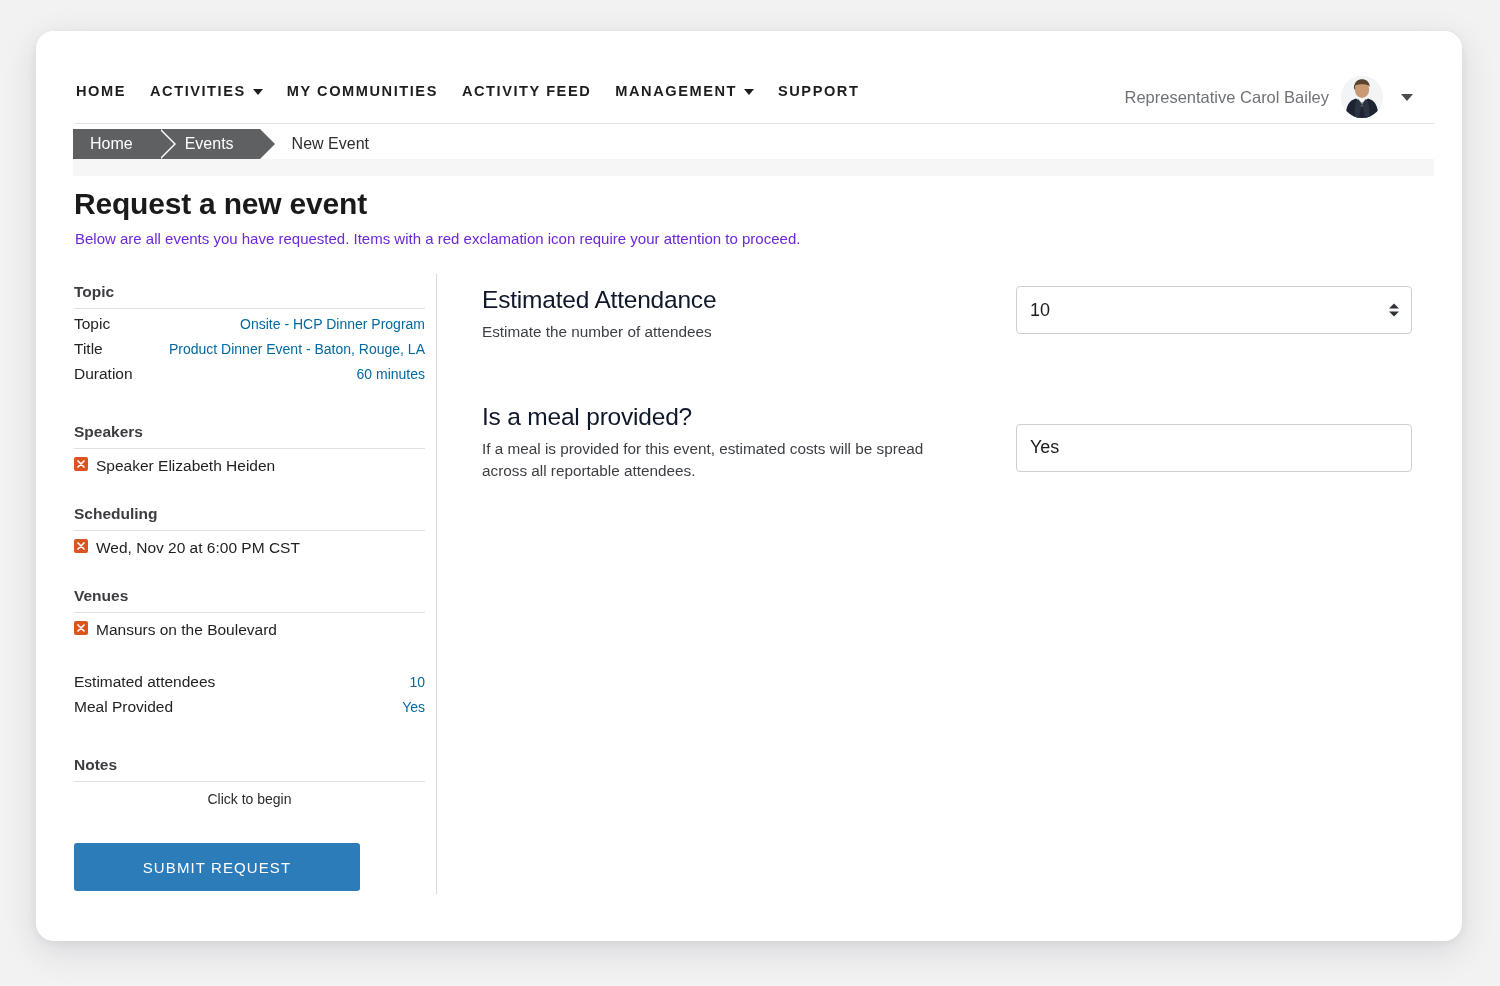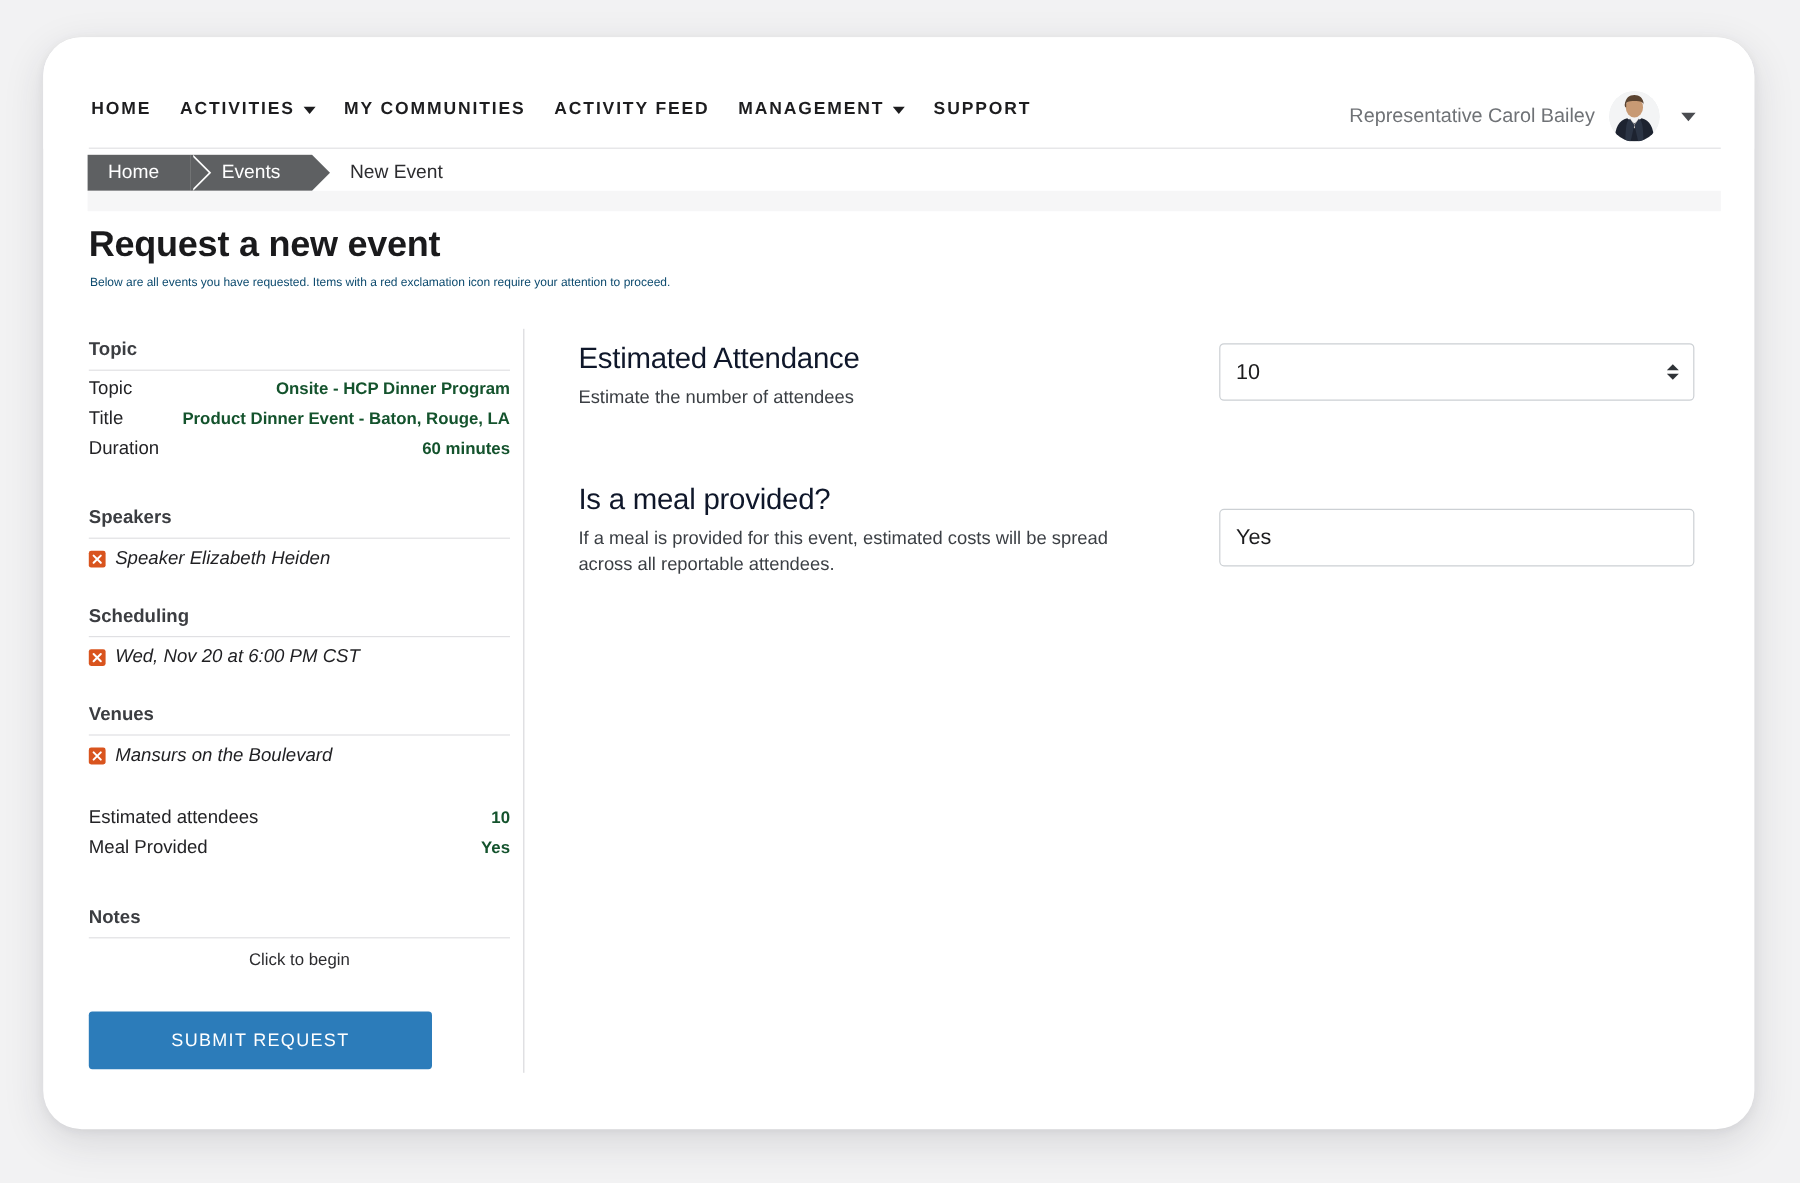--- a/index.html
+++ b/index.html
@@ -13,21 +13,21 @@
     position: relative;
     width: 1500px; height: 986px;
     background: #f2f2f3;
   }
   
   #card {
     position: absolute;
     left: 36px; top: 31px;
     width: 1426px; height: 910px;
     background: #ffffff;
-    border-radius: 32px;
+    border-radius: 18px;
     box-shadow: 0 10px 34px rgba(40,40,55,0.13), 0 2px 8px rgba(40,40,55,0.06);
     overflow: hidden;
   }
   
   #topnav {
     position: absolute;
     left: 0; top: 0;
     width: 1426px; height: 93px;
     background: #ffffff;
   }
@@ -159,22 +159,22 @@
     position: absolute;
     left: 38px; top: 156px;
     font-size: 30px;
     font-weight: bold;
     color: #1a1a1c;
     letter-spacing: -0.2px;
   }
   #page-sub {
     position: absolute;
     left: 39px; top: 199px;
-    font-size: 10px;
-    color: #0c4a6e;
+    font-size: 15px;
+    color: #6d28d9;
   }
   
   #col-divider {
     position: absolute;
     left: 400px; top: 243px;
     width: 1px; height: 620px;
     background: #d9d9dc;
   }
   
   #summary {
@@ -198,30 +198,28 @@
     padding: 4px 0 3px 0;
     gap: 14px;
   }
   .kv-key {
     font-size: 15.5px;
     color: #232326;
     white-space: nowrap;
   }
   .kv-val {
     font-size: 14px;
-    color: #14532d;
+    color: #0369a1;
     text-align: right;
-    font-weight: bold;
   }
   .chip-row {
     display: flex;
-    align-items: center;
+    align-items: flex-start;
     gap: 8px;
     padding: 6px 0 4px 0;
-    font-style: italic;
   }
   .remove-icon {
     width: 14px; height: 14px;
     background: #d9541e;
     border-radius: 2px;
     flex: 0 0 auto;
     position: relative;
     cursor: pointer;
   }
   .remove-icon svg { display: block; width: 14px; height: 14px; }

